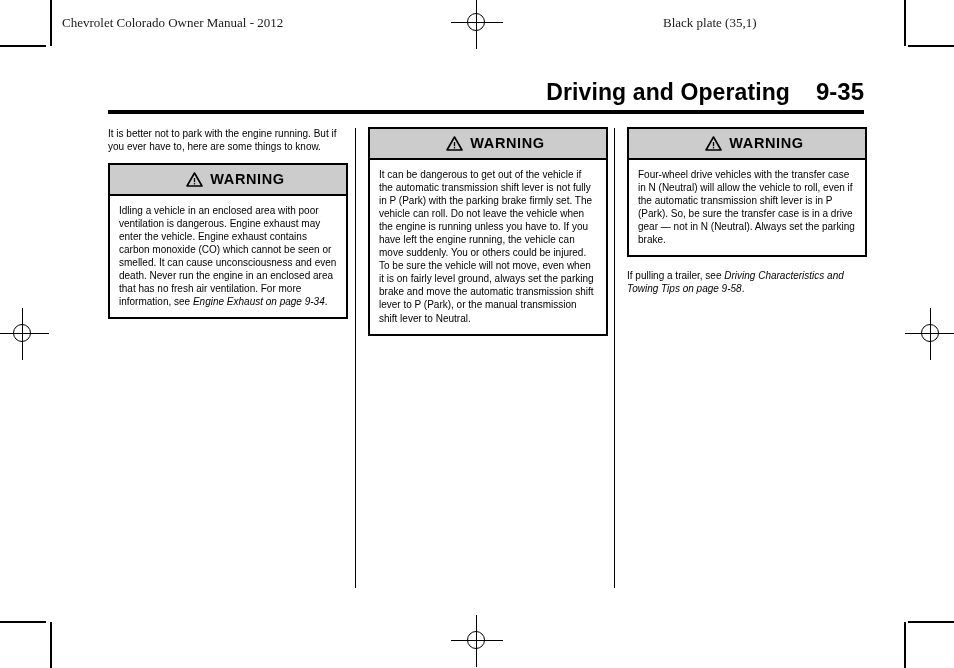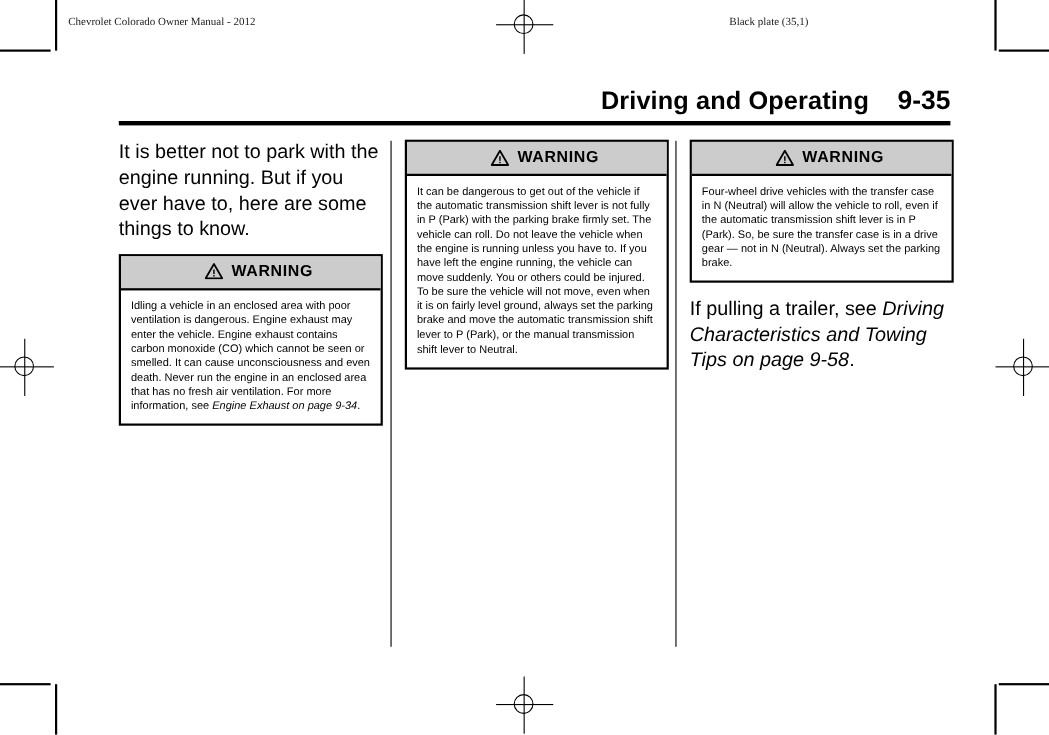--- a/index.html
+++ b/index.html
@@ -56,21 +56,21 @@
     left: 0;
     height: 1px;
     width: 52px;
     background: #000;
   }
 
   
   .runhead {
     position: absolute;
     font-family: "Liberation Serif", serif;
-    font-size: 10px;
+    font-size: 13px;
     color: #1a1a1a;
     white-space: nowrap;
   }
   #runhead-left { left: 62px; top: 15px; }
   #runhead-right { left: 663px; top: 15px; }
 
   
   .title-bar {
     position: absolute;
     left: 108px;
@@ -113,21 +113,21 @@
   h1.section-title {
     margin: 0 0 10px 0;
     font-size: 17.5px;
     line-height: 1.22;
     font-weight: bold;
     letter-spacing: -0.1px;
   }
 
   p.body {
     margin: 0 0 12px 0;
-    font-size: 18px;
+    font-size: 10px;
     line-height: 1.30;
   }
   p.body.tight { margin-bottom: 10px; }
 
   .xref {
     font-style: italic;
   }
 
   
   .warning-box {

